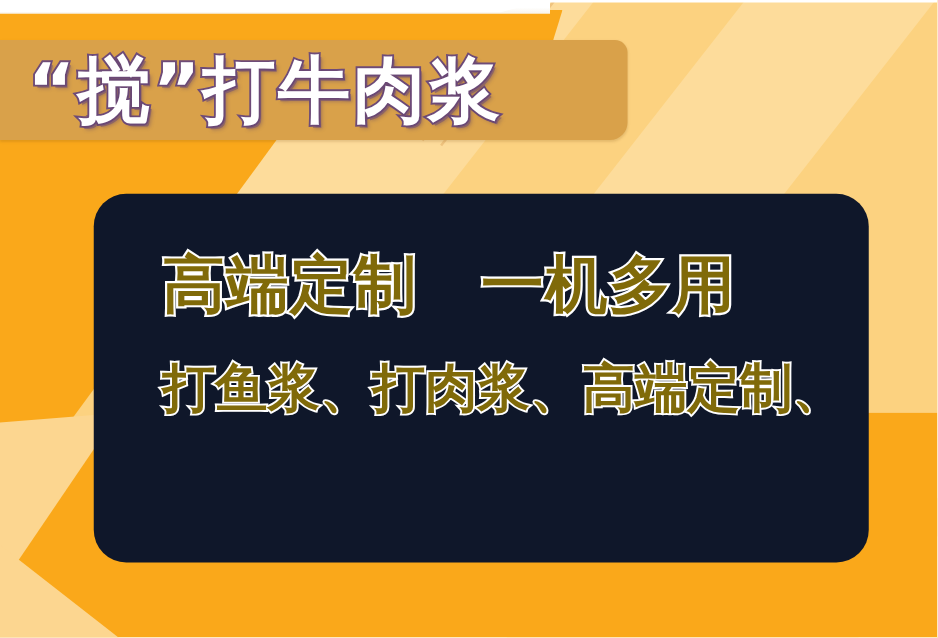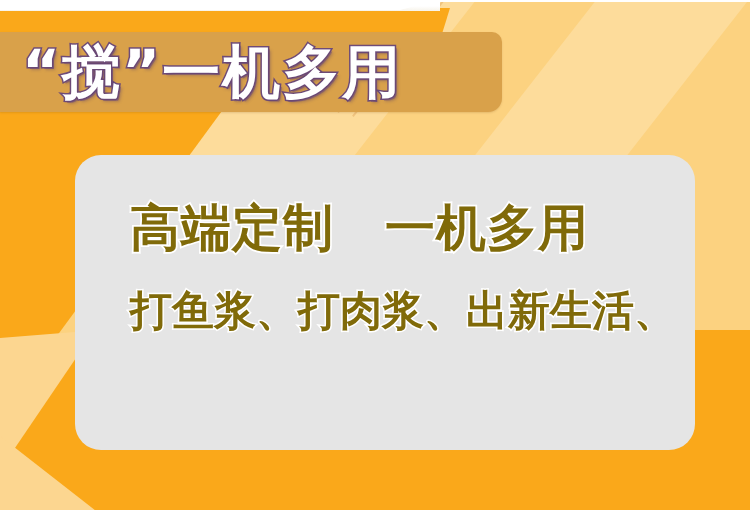--- a/index.html
+++ b/index.html
@@ -156,21 +156,21 @@
        3px 3px 3px rgba(90,60,100,0.35);
   }
 
   
   .panel {
     position: absolute;
     left: 75px;
     top: 155px;
     width: 620px;
     height: 295px;
-    background: #e5e5e5;
+    background: #0f172a;
     border-radius: 26px;
     text-decoration: underline;
   }
 
   .panel-heading {
     position: absolute;
     left: 55px;
     top: 40px;
     font-size: 50px;
     font-weight: bold;
@@ -217,23 +217,23 @@
     <div class="pale-corner"></div>
     <div class="orange-bottom"></div>
 
     <div class="stripe s-fill"></div>
 
     <div class="top-white-2"></div>
     <div class="top-white"></div>
   </div>
 
   <div class="header-bar"></div>
-  <div class="header-title">“搅”一机多用</div>
+  <div class="header-title">“搅”打牛肉浆</div>
 
   <div class="panel">
     <div class="panel-heading">高端定制　一机多用</div>
 
     <div class="panel-body">
-      <span class="line">打鱼浆、打肉浆、出新生活、</span>
+      <span class="line">打鱼浆、打肉浆、高端定制、</span>
     </div>
   </div>
 
 </div>
 
 </body></html>

